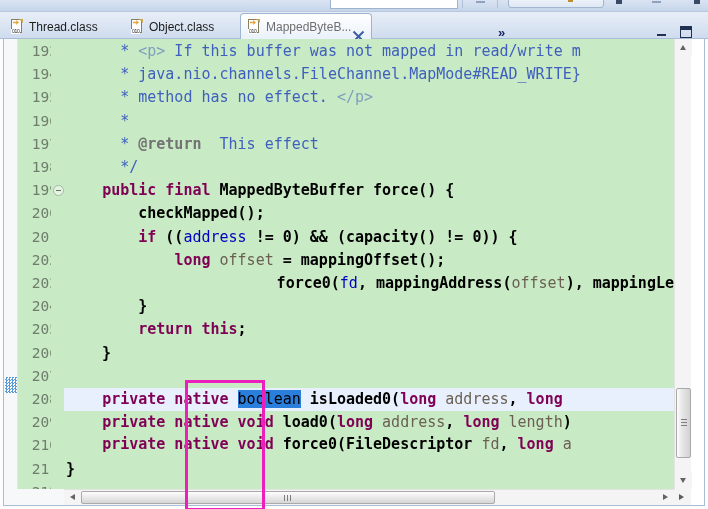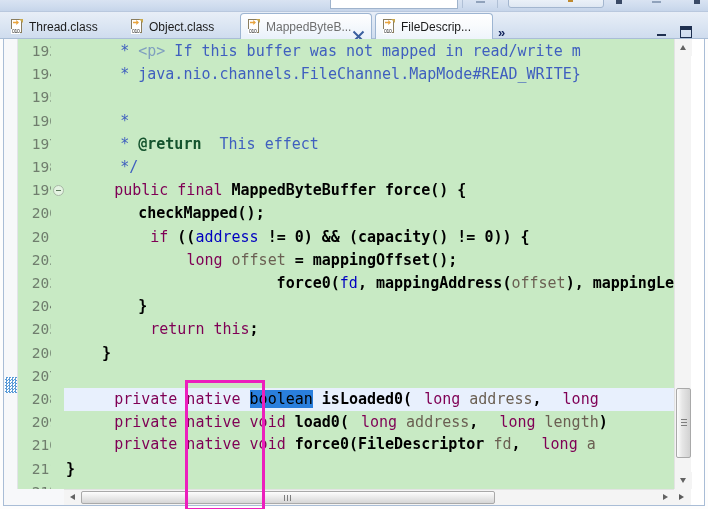--- a/index.html
+++ b/index.html
@@ -165,24 +165,24 @@
     padding-right: 5px;
     color: #6f7d6d;
     font-size: 14.5px;
   }
   .code-area .line { padding-left: 2px; }
 
   .line.current { background: #e8f0fd; }
   .gutter .line.current { background: transparent; }
 
   
-  .kw   { color: #7f0055; font-weight: normal; margin-left: 12px; }
+  .kw   { color: #7f0055; font-weight: bold; }
   .jdoc { color: #3f5fbf; }
   .jtag { color: #7f9fbf; }
-  .jkey { color: #14532d; font-weight: bold; }
+  .jkey { color: #737373; font-weight: bold; }
   .fld  { color: #0000c0; }
   .prm  { color: #6a5f52; }
   .plain{ color: #000000; font-weight: bold; }
   .sel  { background: #2a7fdd; color: #000000; }
 
   
   .fold-widget {
     position: absolute; left: 2px; width: 11px; height: 11px;
     border: 1px solid #a8b8a6; border-radius: 50%;
     background: #e4f3e2;
@@ -335,29 +335,20 @@
       </span>
       <span>Object.class</span>
     </div>
 
     <span class="tab-close">
       <svg width="13" height="13" viewBox="0 0 13 13">
         <path d="M1.5 1.5 L11.5 11.5 M11.5 1.5 L1.5 11.5" stroke="#3a5f9e" stroke-width="2" fill="none"></path>
       </svg>
     </span>
 
-    <div class="tab next-active" style="left:375px;width:118px;">
-      <span class="cls-icon">
-        <span class="page"></span>
-          <span class="fold"></span>
-          <span class="arrow"></span>
-          <span class="bits">010</span>
-      </span>
-      <span>FileDescrip...</span>
-    </div>
 
     <span class="chev">»</span>
     <span class="chev-count">8</span>
 
     <span class="win-btn win-min">
         <i></i>
       </span>
     <span class="win-btn win-max">
         <i></i>
       </span>
@@ -394,20 +385,21 @@
 
     <div class="fold-col" id="foldcol">
         <div class="fold-widget" style="top: 146.2px;">
           <i></i>
         </div>
       </div>
 
     <div class="code-area" id="codearea">
         <div class="line" style="top: 1px;"><span class="jdoc">      * </span><span class="jtag">&lt;p&gt;</span><span class="jdoc"> If this buffer was not mapped in read/write m</span></div>
         <div class="line" style="top: 24.2px;"><span class="jdoc">      * java.nio.channels.FileChannel.MapMode#READ_WRITE}</span></div>
+        <div class="line" style="top: 47.4px;"><span class="jdoc">      * method has no effect. </span><span class="jtag">&lt;/p&gt;</span></div>
         <div class="line" style="top: 70.6px;"><span class="jdoc">      *</span></div>
         <div class="line" style="top: 93.8px;"><span class="jdoc">      * </span><span class="jkey">@return</span><span class="jdoc">  This effect</span></div>
         <div class="line" style="top: 117px;"><span class="jdoc">      */</span></div>
         <div class="line" style="top: 140.2px;"><span class="plain">    </span><span class="kw">public final</span><span class="plain"> MappedByteBuffer force() {</span></div>
         <div class="line" style="top: 163.4px;"><span class="plain">        checkMapped();</span></div>
         <div class="line" style="top: 186.6px;"><span class="plain">        </span><span class="kw">if</span><span class="plain"> ((</span><span class="fld">address</span><span class="plain"> != 0) &amp;&amp; (capacity() != 0)) {</span></div>
         <div class="line" style="top: 209.8px;"><span class="plain">            </span><span class="kw">long</span><span class="plain"> </span><span class="prm">offset</span><span class="plain"> = mappingOffset();</span></div>
         <div class="line" style="top: 233px; text-align: right;"><span class="plain">            force0(</span><span class="fld">fd</span><span class="plain">, mappingAddress(</span><span class="prm">offset</span><span class="plain">), mappingLe</span></div>
         <div class="line" style="top: 256.2px;"><span class="plain">        }</span></div>
         <div class="line" style="top: 279.4px;"><span class="plain">        </span><span class="kw">return this</span><span class="plain">;</span></div>

